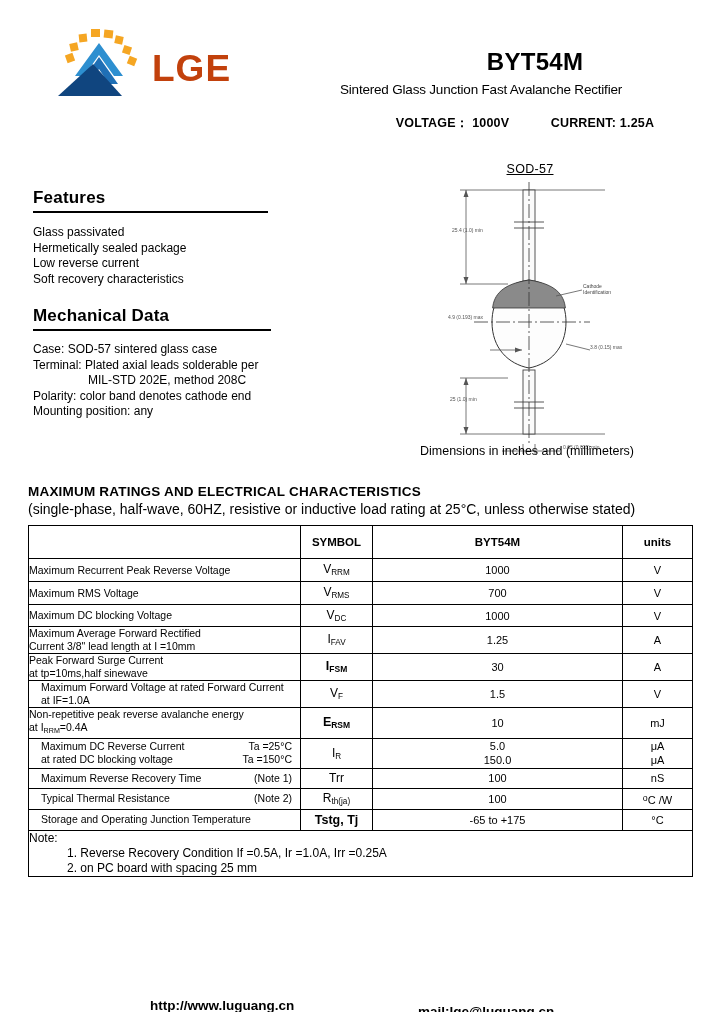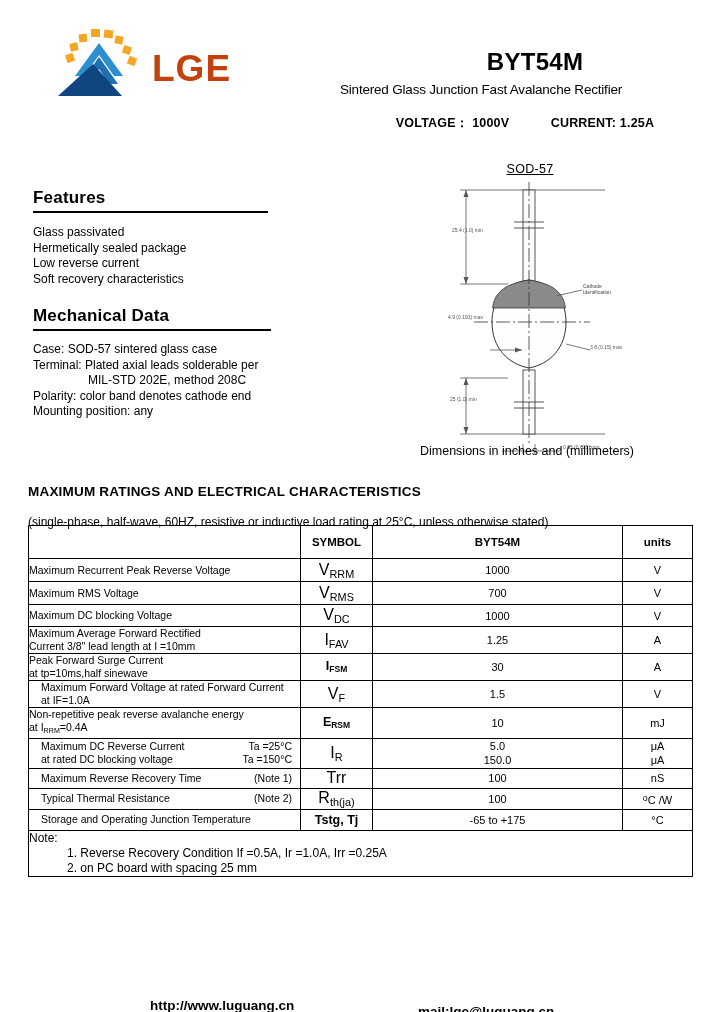--- a/index.html
+++ b/index.html
@@ -102,22 +102,22 @@
     font-size: 12.5px;
   }
 
   
   .mrec-title {
     position: absolute; left: 28px; top: 484px;
     font-size: 13.5px; font-weight: bold;
     letter-spacing: 0.2px;
   }
   .mrec-sub {
-    position: absolute; left: 28px; top: 515px;
-    font-size: 12px;
+    position: absolute; left: 28px; top: 501px;
+    font-size: 14px;
   }
 
   table.ratings {
     position: absolute; left: 28px; top: 525px;
     width: 664px;
     border-collapse: collapse;
     table-layout: fixed;
   }
   table.ratings td, table.ratings th {
     border: 1px solid #000;
@@ -141,21 +141,21 @@
   td.param {
     font-size: 10.5px;
     padding: 3px 4px 3px 20px;
     line-height: 13px;
   }
   td.param .tline { display: block; position: relative; }
   td.param .rt {
     position: absolute; right: 8px; top: 0;
   }
   td.symbol {
-    font-size: 16px; text-align: center;
+    font-size: 12px; text-align: center;
     font-weight: normal;
   }
   td.symbol.bold { font-weight: bold; font-size: 12.5px; }
   td.value {
     font-size: 11px; text-align: center;
     border-right: none;
     line-height: 14px;
   }
   td.units {
     font-size: 11px; text-align: center;

